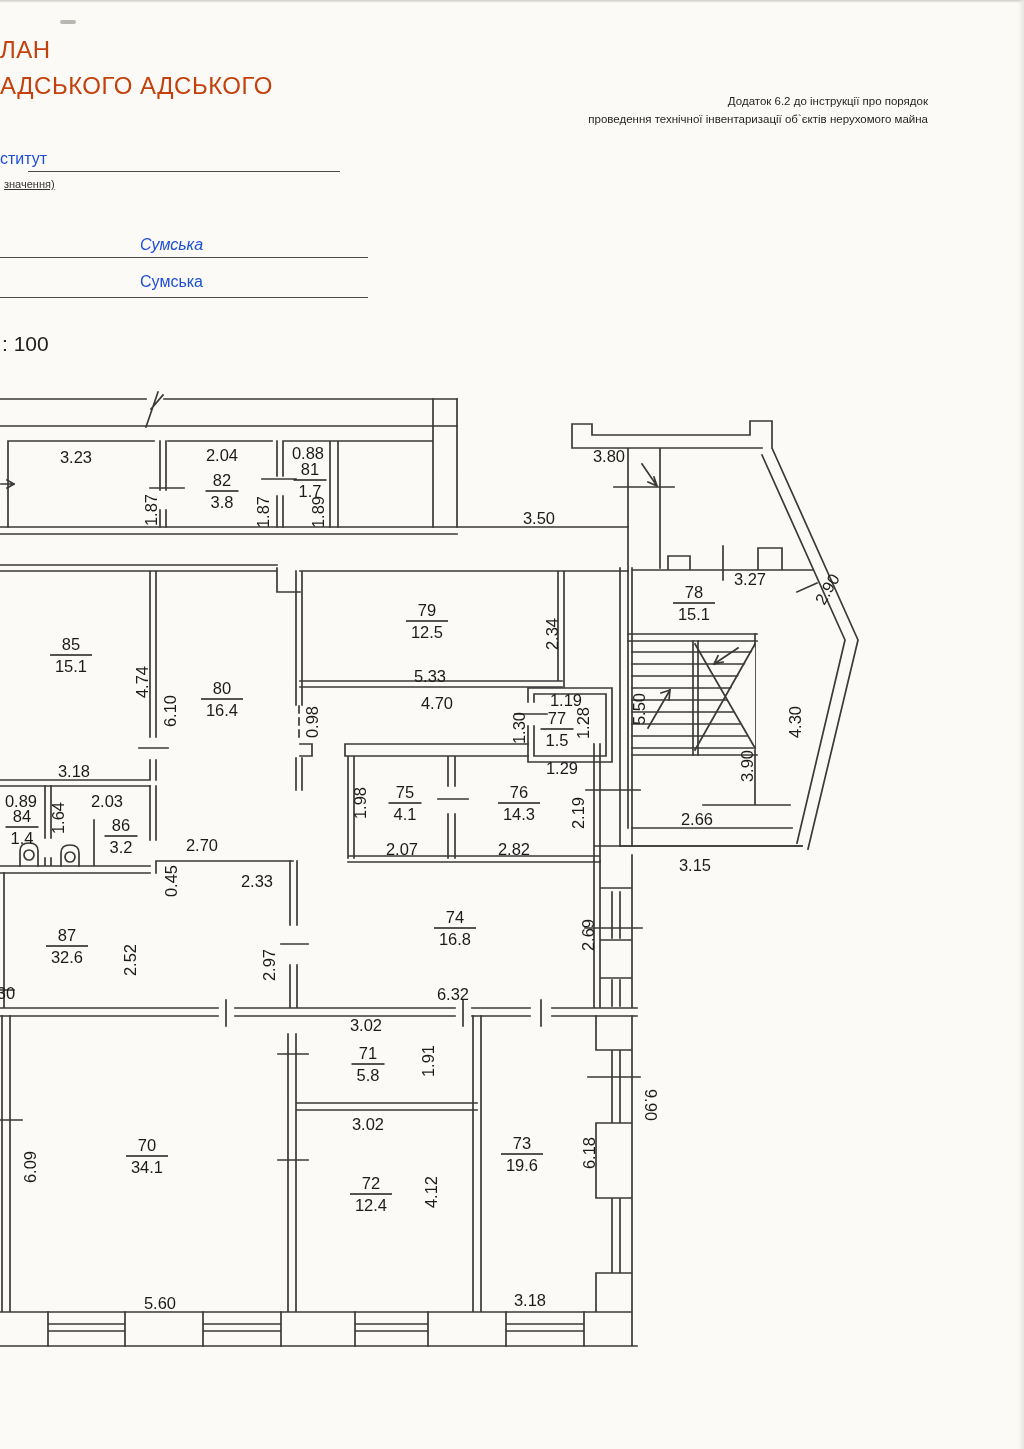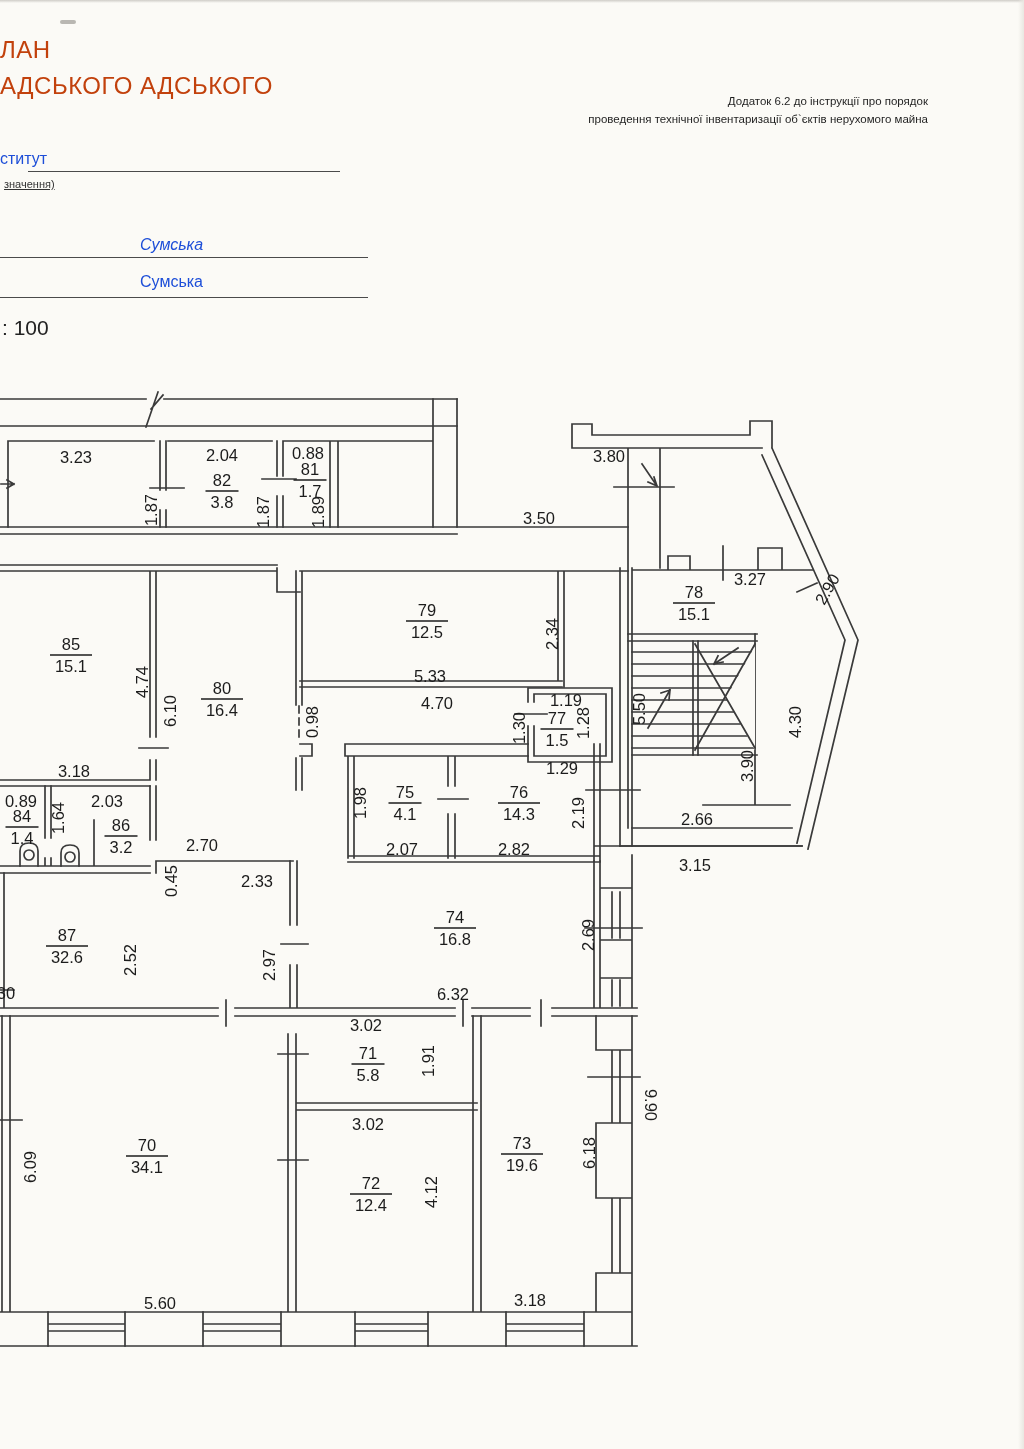--- a/index.html
+++ b/index.html
@@ -41,21 +41,21 @@
 <div class="abs fieldtext" style="left:0;top:150px;">ститут</div>
 <div class="abs rule" style="left:28px;top:171px;width:312px;"></div>
 <div class="abs subtext" style="left:4px;top:178px;text-decoration:underline;">значення)</div>
 
 <div class="abs fieldtext" style="left:140px;top:236px;font-style:italic;">Сумська</div>
 <div class="abs rule" style="left:0;top:257px;width:368px;"></div>
 
 <div class="abs fieldtext" style="left:140px;top:273px;">Сумська</div>
 <div class="abs rule" style="left:0;top:297px;width:368px;"></div>
 
-<div class="abs scaletext" style="left:2px;top:316px;">: 100</div>
+<div class="abs scaletext" style="left:2px;top:332px;">: 100</div>
 
 <svg id="plan-svg" class="abs" style="left:0;top:0;" width="1024" height="1449" viewBox="0 0 1024 1449">
   <g stroke="#3a3a3a" stroke-width="1.7" fill="none" stroke-linecap="square">
 
     <path d="M0,399 H146 M164,399 H457 M0,426 H457 M0,527 H628 M0,534 H457"></path>
     <path d="M146,427 L158,392 M151,409 L163,395"></path>
     <path d="
       M8,441 H154 M168,441 H272 M284,441 H433
       M8,441 V527
       M160,441 V490 M160,510 V527 M166,441 V490 M166,510 V527

